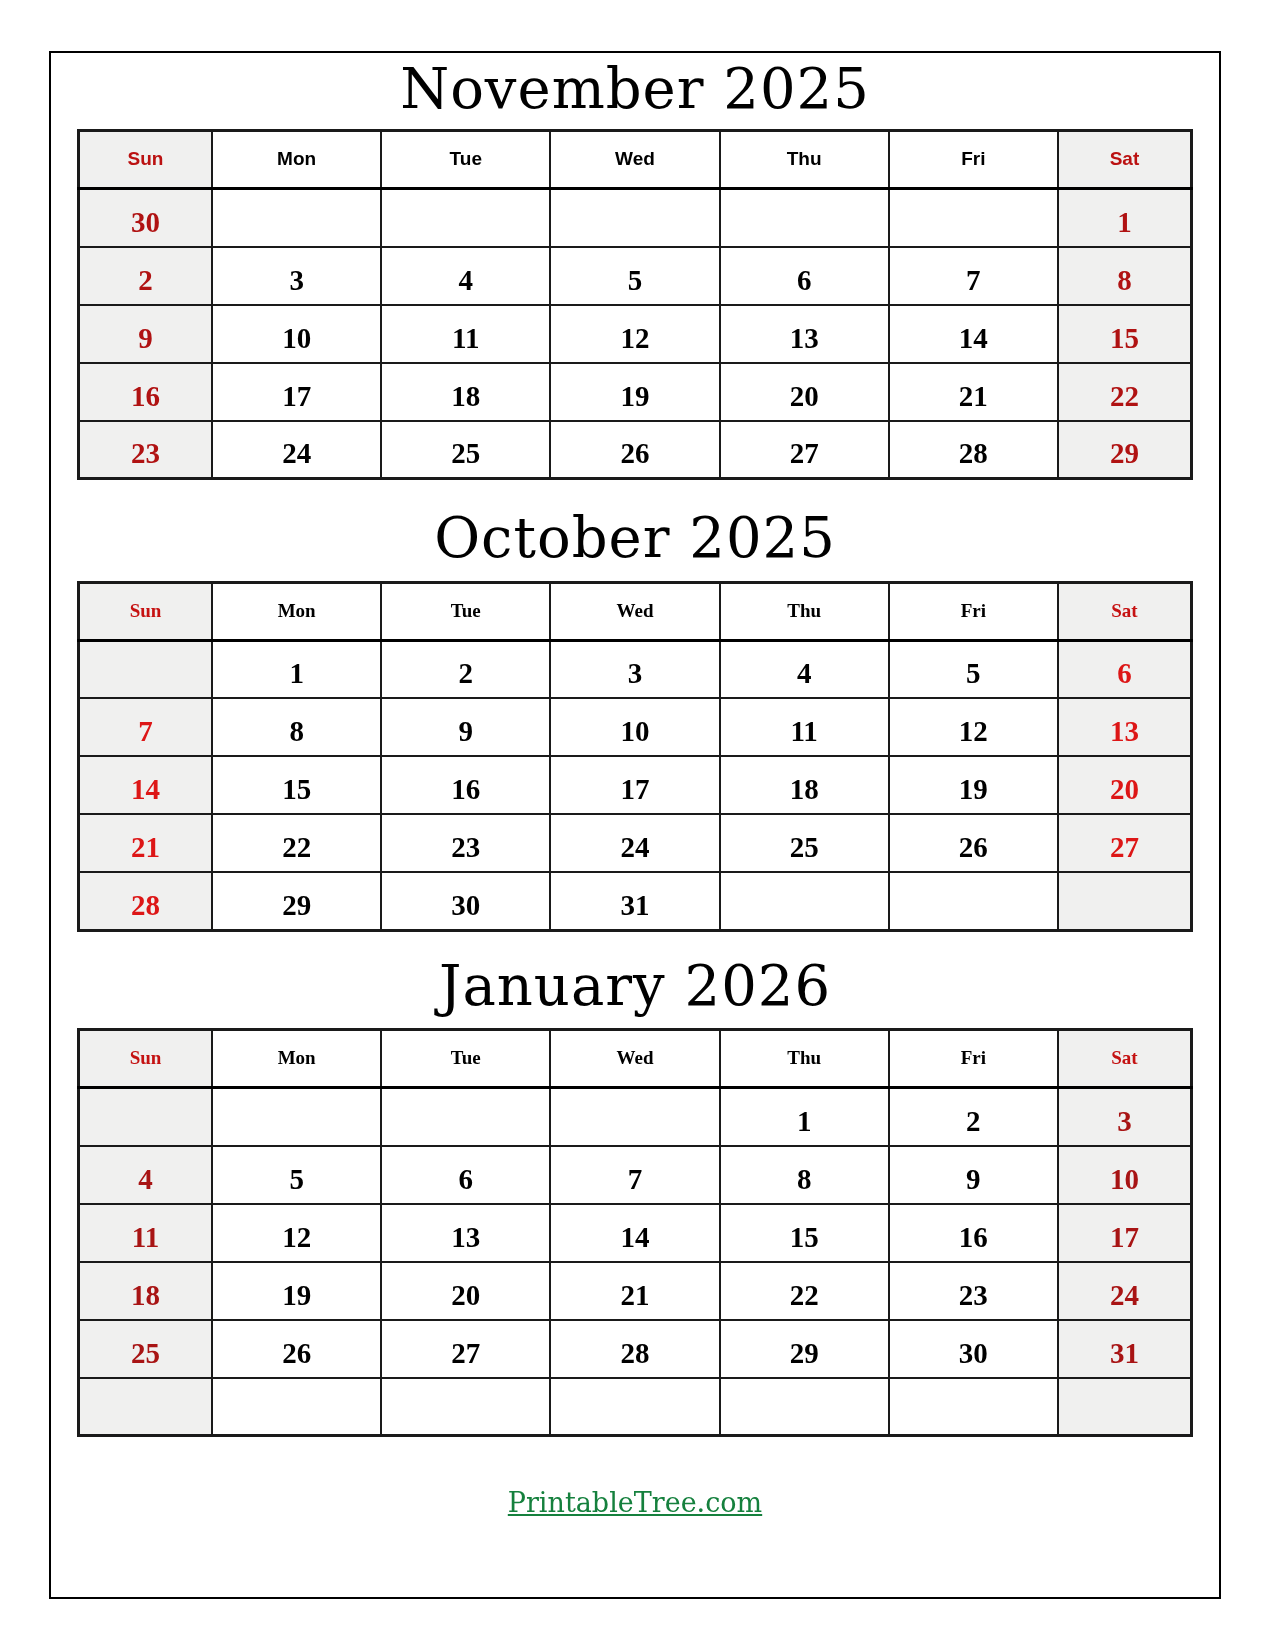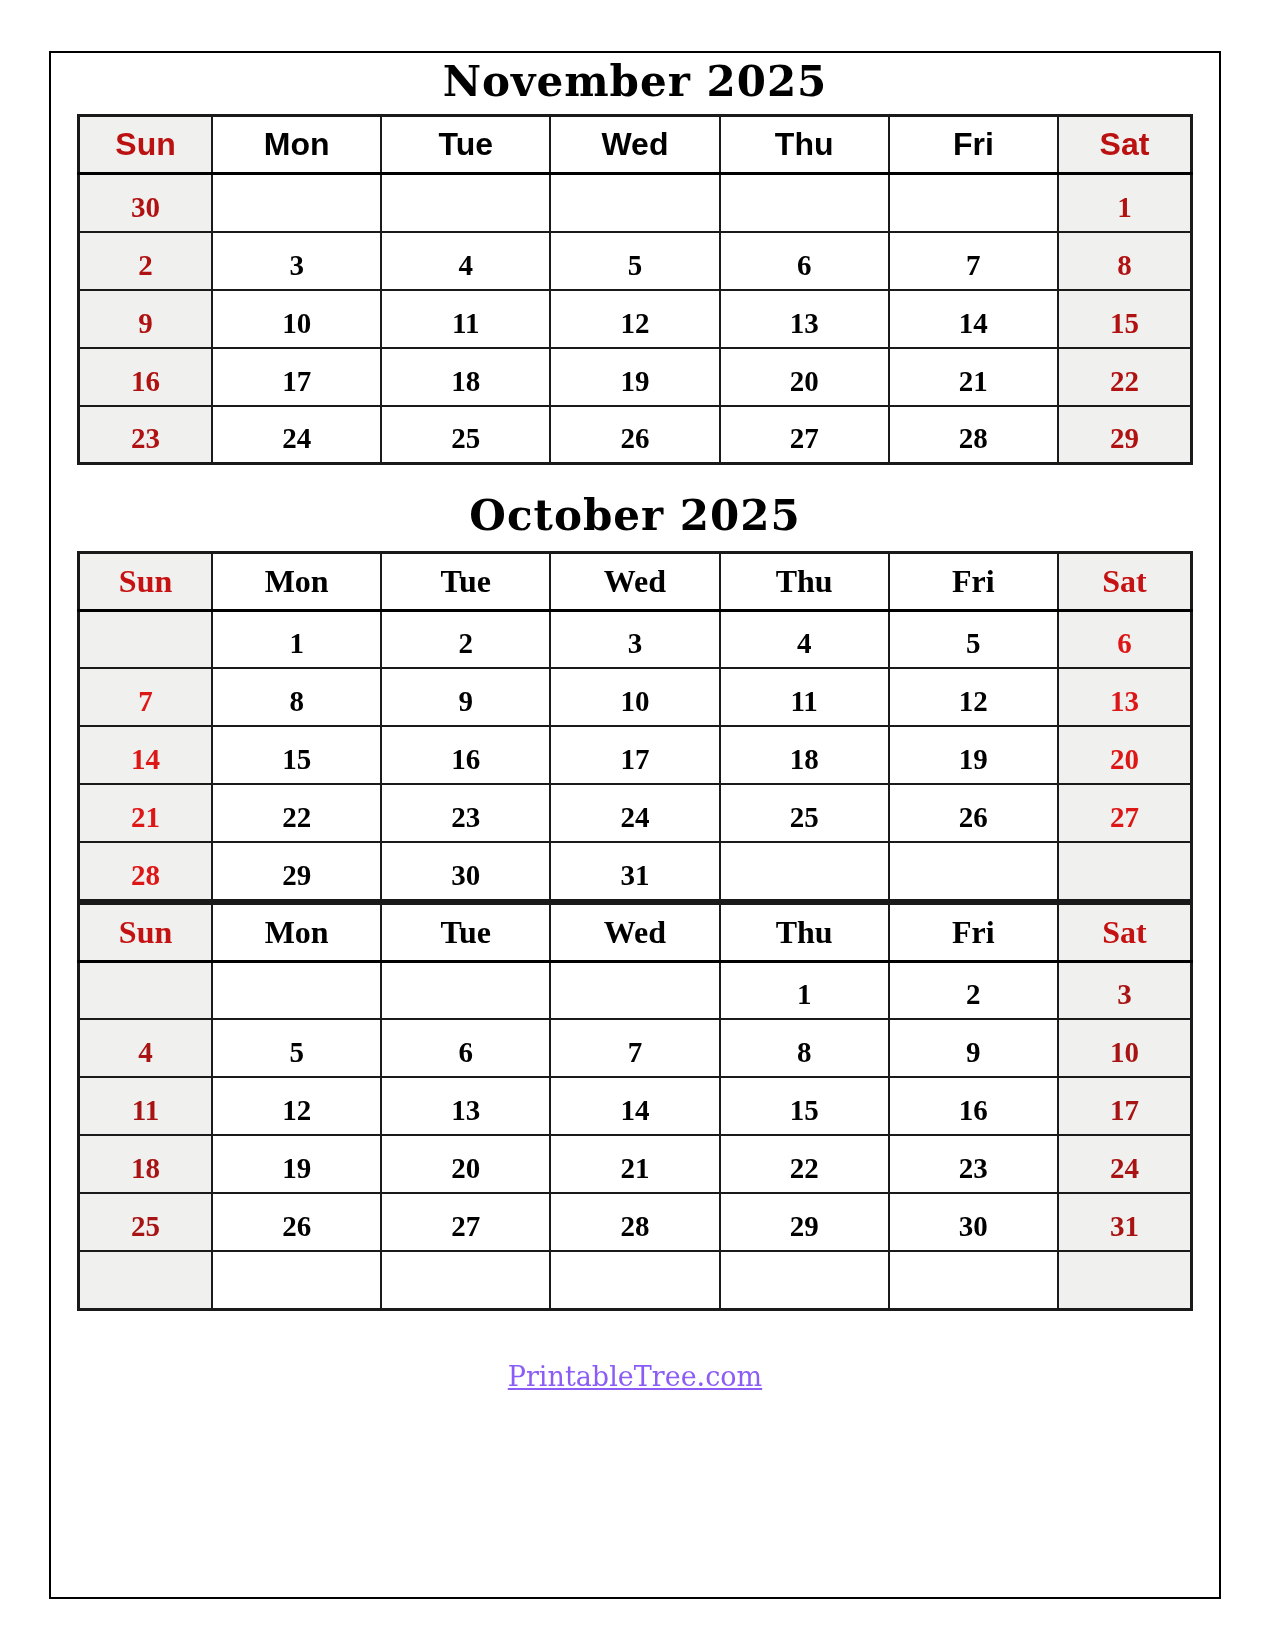--- a/index.html
+++ b/index.html
@@ -24,22 +24,22 @@
     box-sizing: border-box;
   }
   .content {
     position: relative;
     padding: 0 26px;
     box-sizing: border-box;
   }
   .month-title {
     text-align: center;
     font-family: "DejaVu Serif", serif;
-    font-weight: bold;
-    font-size: 42px;
+    font-weight: normal;
+    font-size: 56px;
     line-height: 1.08;
     letter-spacing: 1px;
     margin: 0;
   }
   .t-nov { margin: 6px 0 10px; }
   .t-dec { margin: 28px 0 12px; }
   .t-jan { margin: 24px 0 12px; }
 
   table.cal {
     width: 100%;
@@ -52,22 +52,22 @@
   table.cal th, table.cal td {
     border: 2px solid #1a1a1a;
     text-align: center;
     vertical-align: bottom;
     box-sizing: border-box;
     overflow: hidden;
   }
   table.cal thead th {
     border-bottom: 3px solid #000;
     font-weight: bold;
-    font-size: 32px;
-    padding-bottom: 9px;
+    font-size: 19px;
+    padding-bottom: 17px;
     height: 58px;
   }
   table.cal td {
     font-weight: bold;
     font-size: 29px;
     padding-bottom: 7px;
     height: 58px;
   }
   
   table.cal th.we, table.cal td.we { background: #f0f0ef; }
@@ -81,21 +81,21 @@
   .m-nov td, .m-dec td, .m-jan td { font-family: "Liberation Serif", serif; }
   .m-jan td { height: 57px; }
 
   .footer {
     text-align: center;
     margin-top: 50px;
   }
   .footer a {
     font-family: "DejaVu Serif", serif;
     font-size: 27px;
-    color: #8b5cf6;
+    color: #15803d;
     text-decoration: underline;
   }
 </style>
 </head>
 <body>
 
 <div class="page-border">
   <div class="content">
 
     <h1 class="month-title t-nov">November 2025</h1>
@@ -233,20 +233,21 @@
             <td>29</td>
             <td>30</td>
             <td>31</td>
             <td></td>
             <td></td>
             <td class="we"></td>
           </tr>
         </tbody>
     </table>
 
+    <h1 class="month-title t-jan">January 2026</h1>
     <table class="cal m-jan" style="--hdr-red: #c41212; --num-red: #a81414;">
       <colgroup>
         <col class="c-we">
           <col class="c-wd">
           <col class="c-wd">
           <col class="c-wd">
         <col class="c-wd">
           <col class="c-wd">
           <col class="c-we">
       </colgroup>

